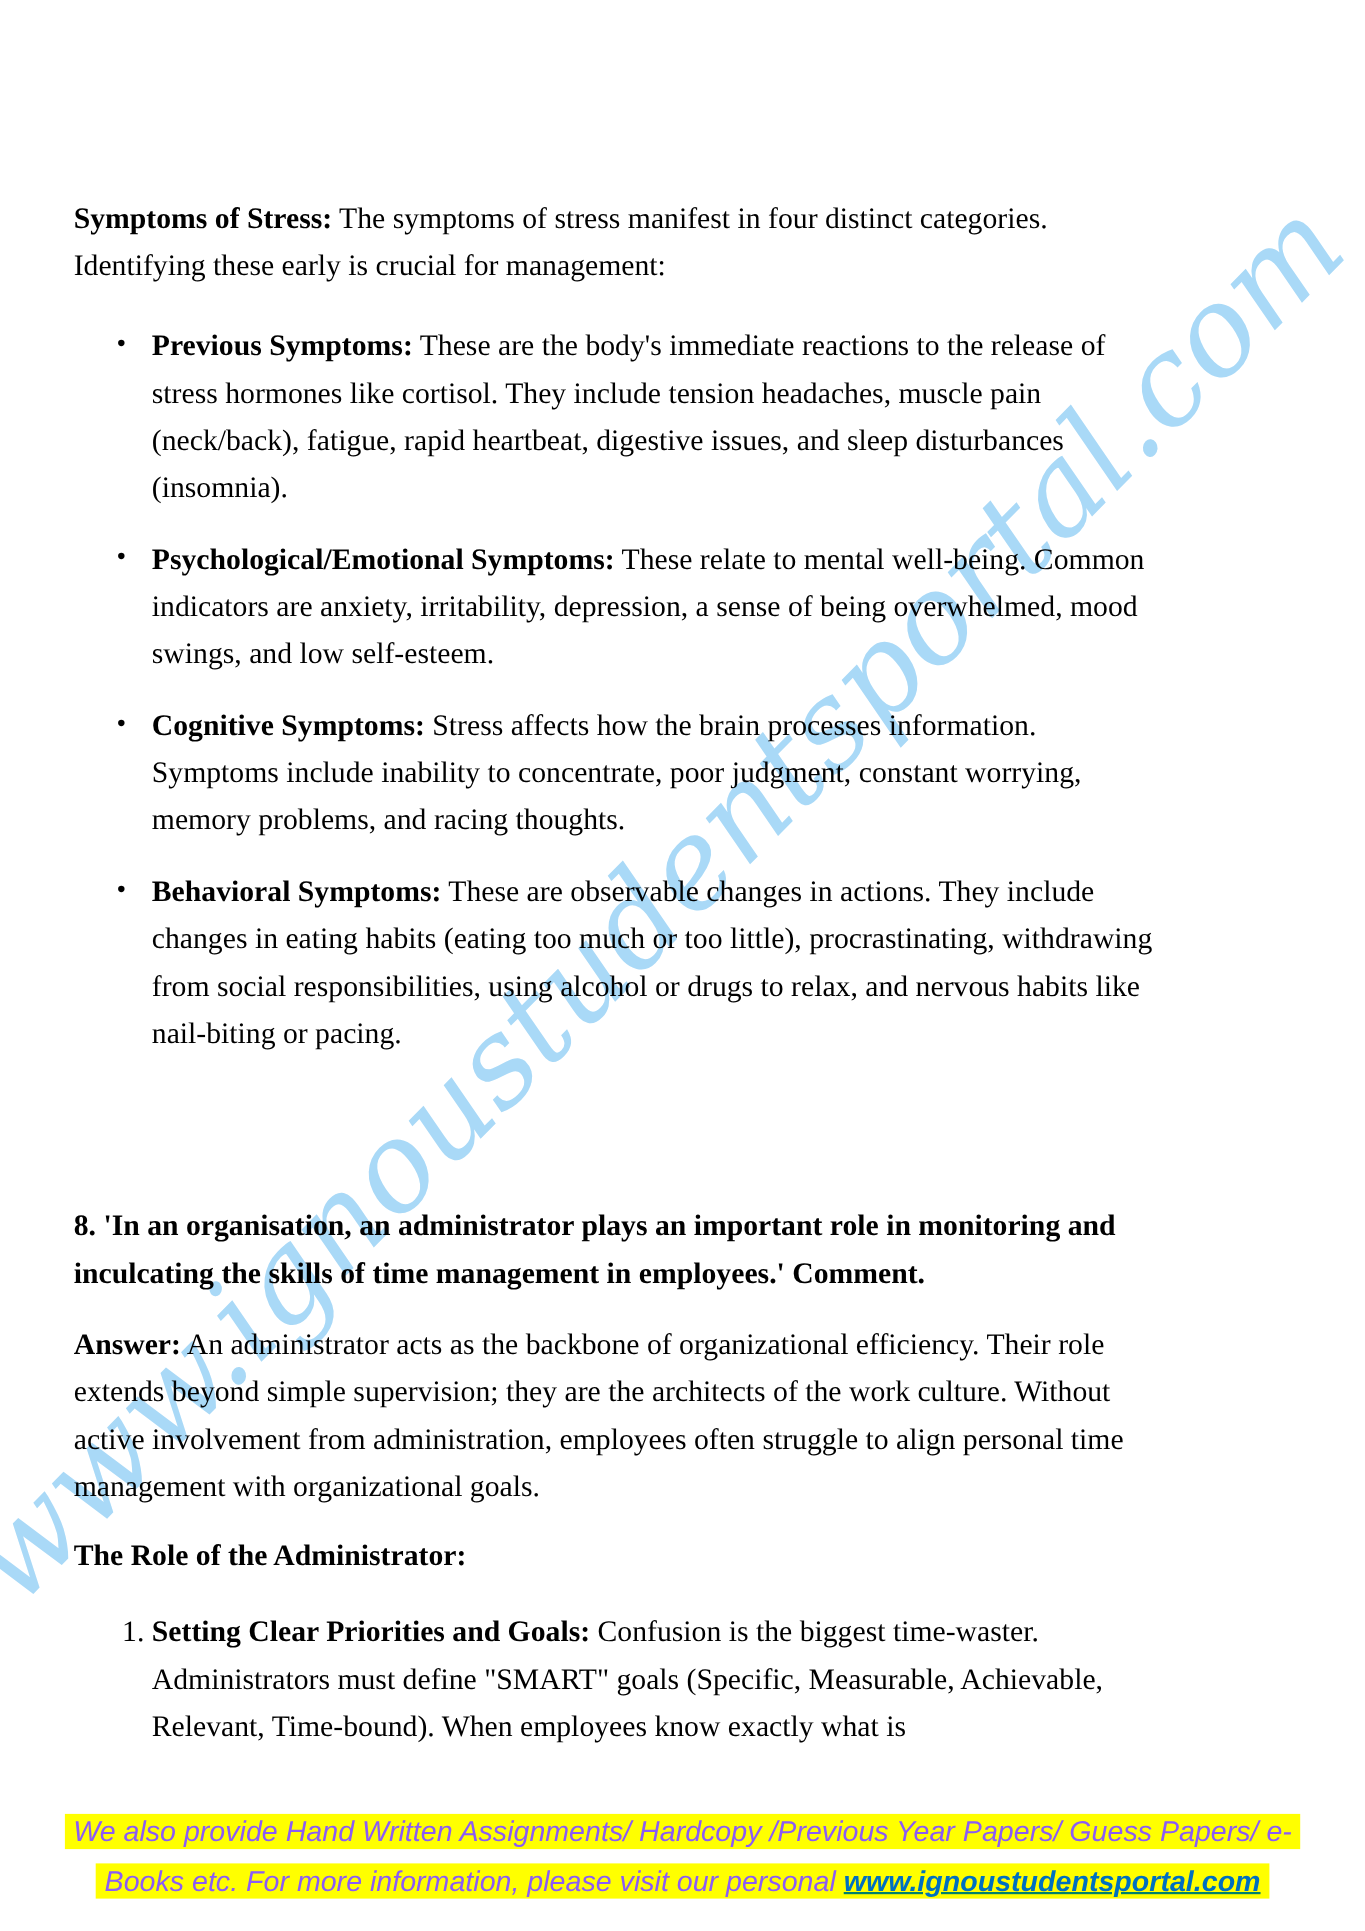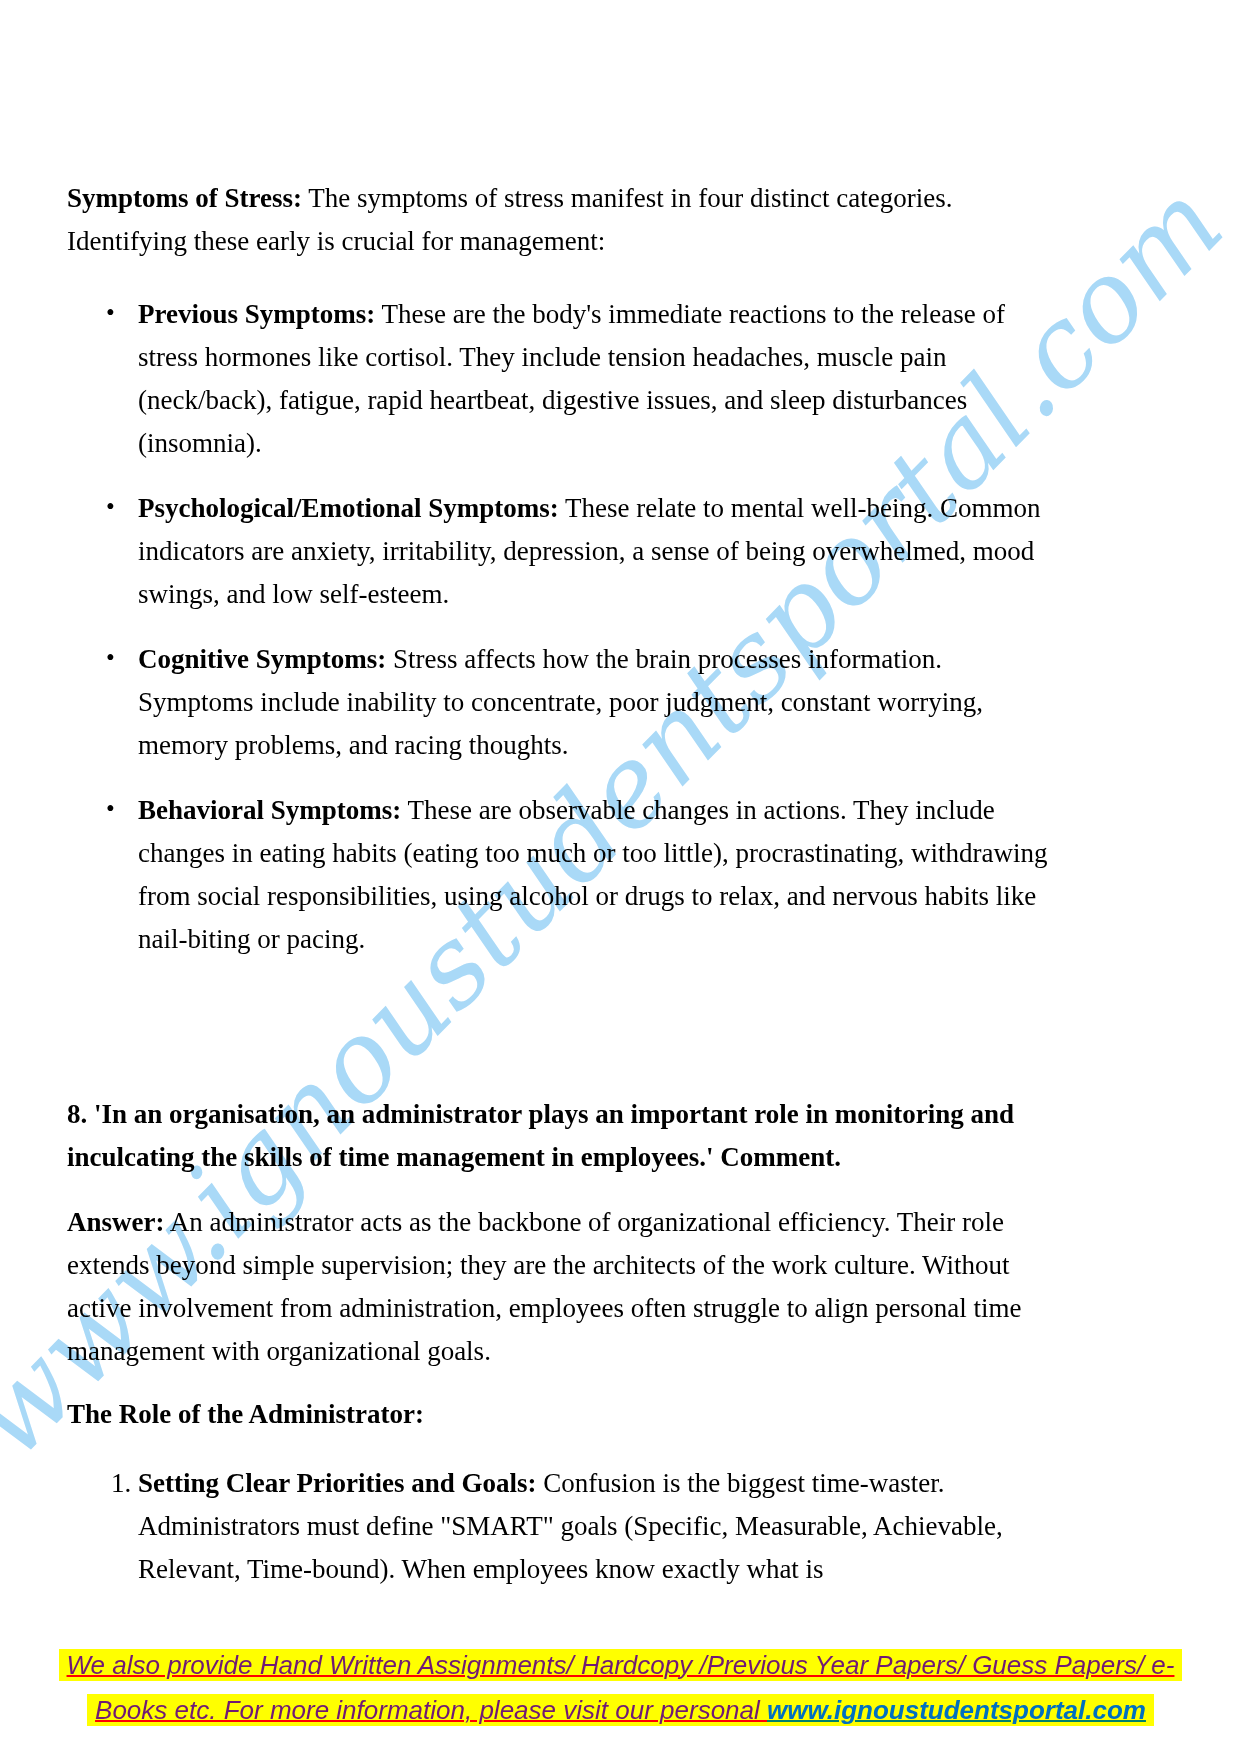--- a/index.html
+++ b/index.html
@@ -87,22 +87,21 @@
     font-style: italic;
     font-size: 26px;
     line-height: 45px;
   }
   .footer .line { white-space: nowrap; }
   .hl {
     background: #ffff00;
     padding: 1px 8px;
   }
   .red-text {
-    color: #701a75;
-    text-decoration: underline;
+    color: #8b5cf6;
     text-decoration-color: #ff0000;
     text-decoration-thickness: 2px;
   }
   .site-link {
     color: #0070c0;
     font-weight: bold;
     text-decoration: underline;
     text-decoration-color: #00806b;
     text-decoration-thickness: 2px;
     cursor: pointer;

